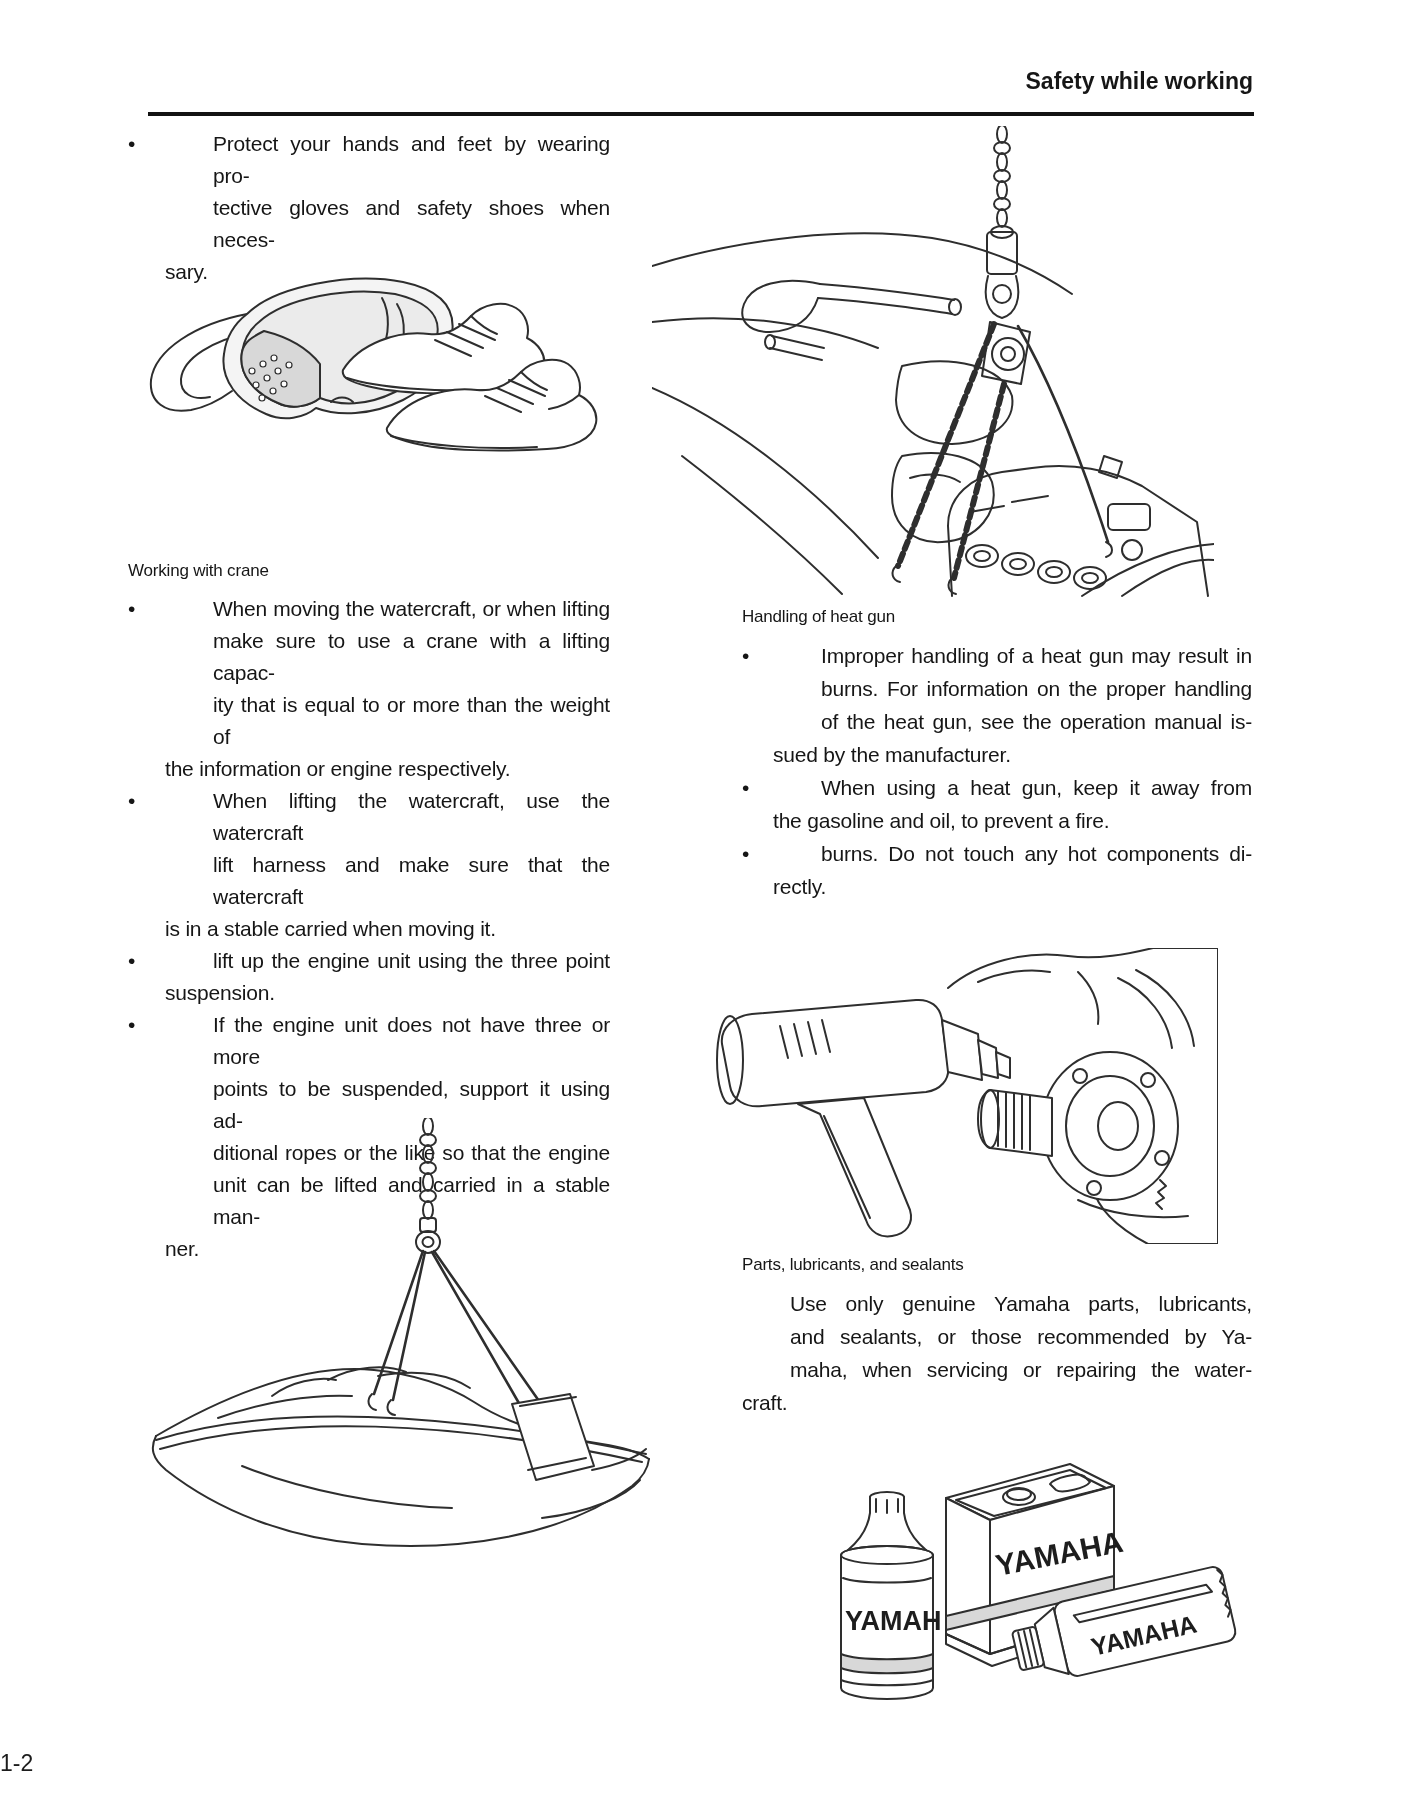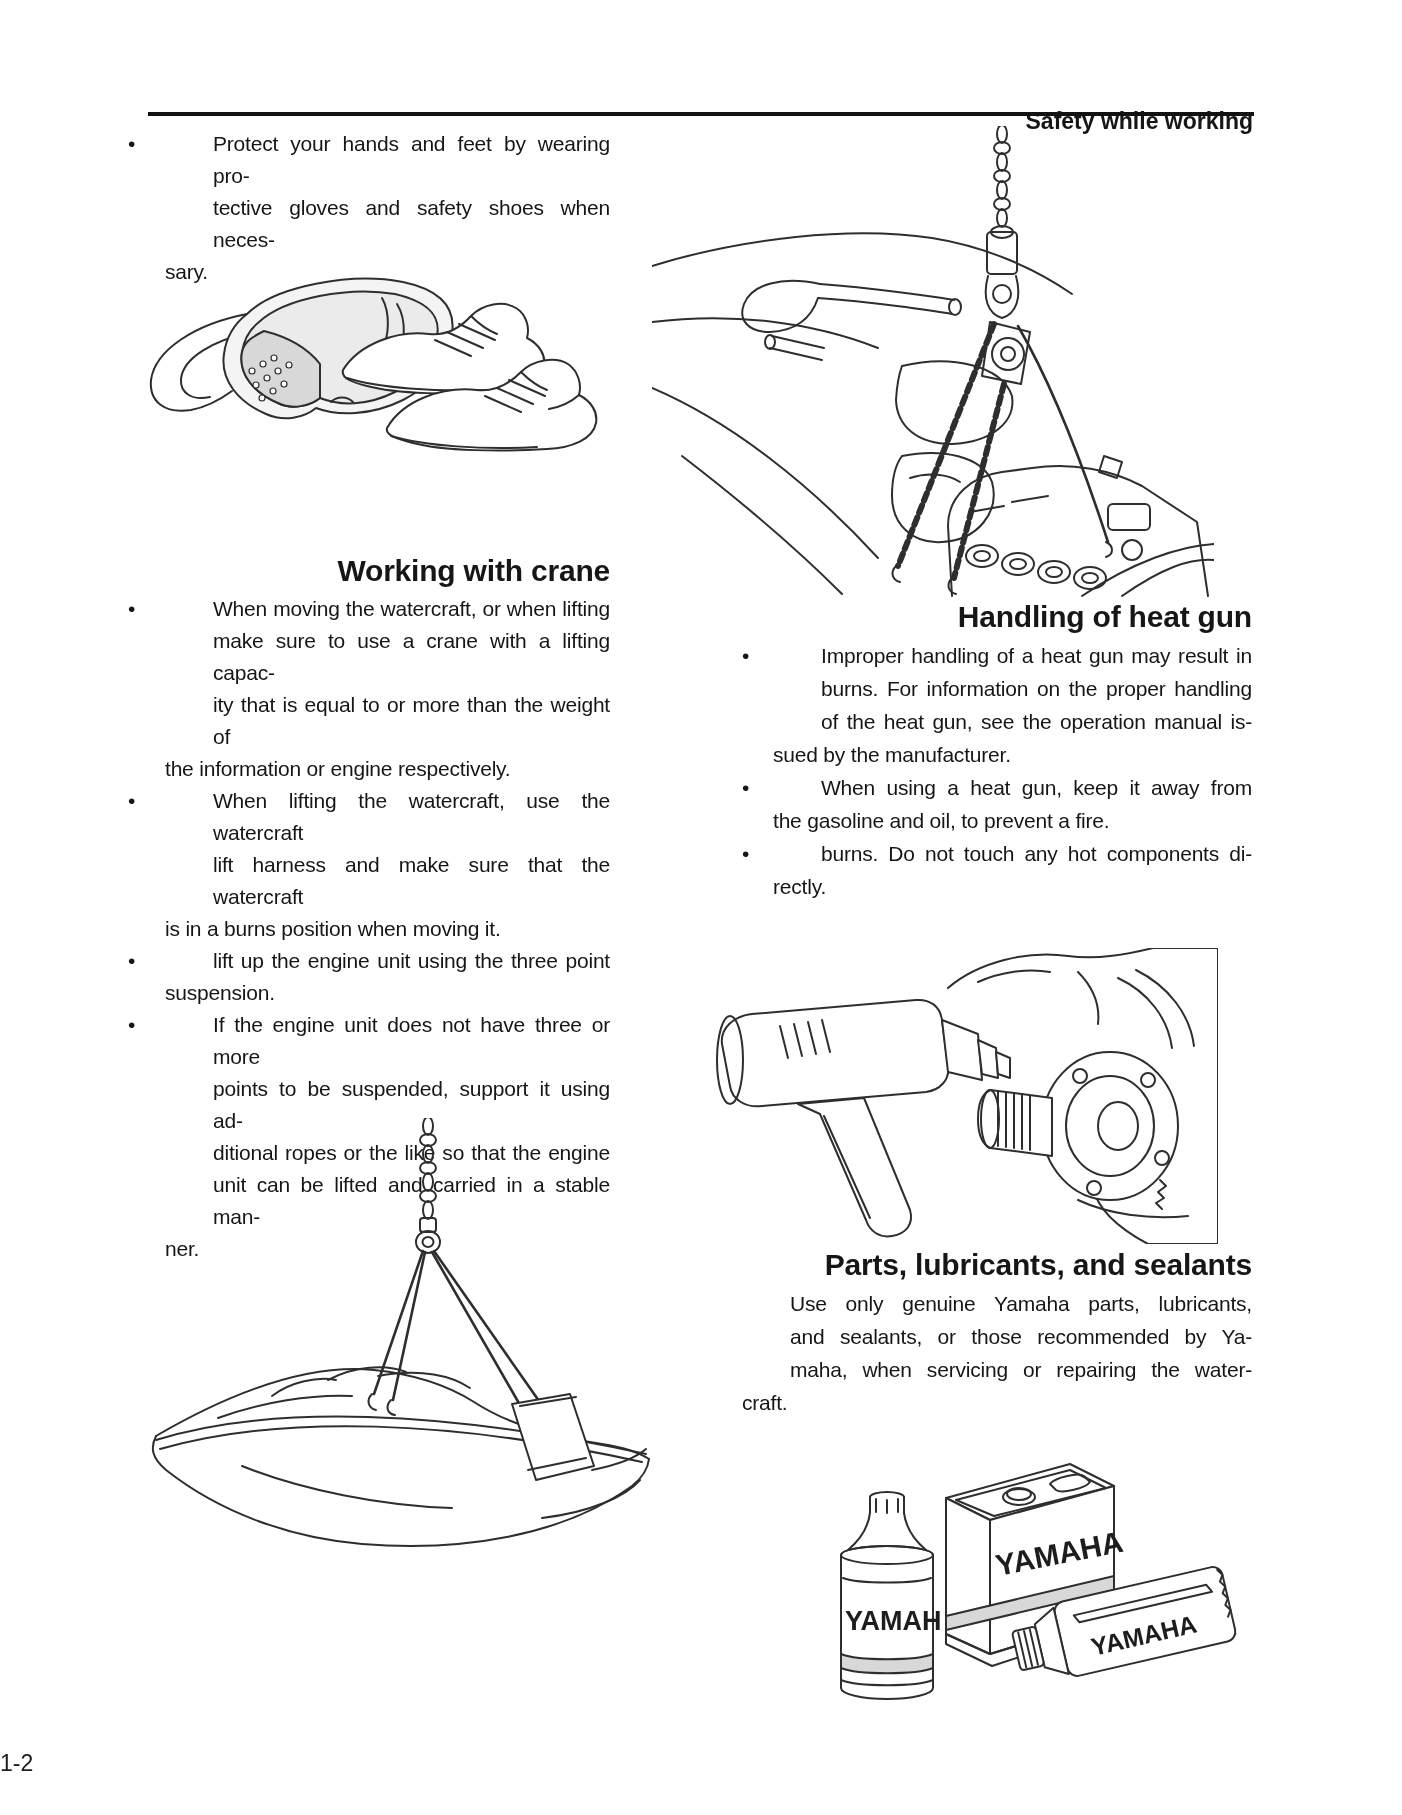--- a/index.html
+++ b/index.html
@@ -1,29 +1,29 @@
 <!DOCTYPE html>
 <html><head>
 <meta charset="utf-8">
 <style>
   html,body{margin:0;padding:0;background:#ffffff;}
   .page{
     position:relative;width:1402px;height:1815px;background:#ffffff;overflow:hidden;
     font-family:"Liberation Sans",sans-serif;color:#161616;
   }
   .header-title{
-    position:absolute;top:68px;right:149px;font-size:23px;font-weight:bold;letter-spacing:0;margin-top:40px;
+    position:absolute;top:68px;right:149px;font-size:23px;font-weight:bold;letter-spacing:0;
   }
   .header-rule{
     position:absolute;left:148px;top:112px;width:1106px;height:4px;background:#121212;
   }
   .textcol{position:absolute;font-size:21px;letter-spacing:-0.2px;}
   .leftcol{left:128px;width:482px;}
   .rightcol{left:742px;width:510px;}
-  .section-heading{font-size:30px;font-weight:bold;line-height:30px;margin:0 0 7px 0;text-align:right;}
+  .section-heading{font-size:17px;font-weight:normal;line-height:30px;margin:0 0 7px 0;}
   .bullet{display:flex;align-items:flex-start;}
   .dot{flex:none;width:37px;line-height:32px;font-size:21px;}
   .rightcol .dot{width:31px;line-height:33px;}
   .btext{flex:1;min-width:0;}
   .line{line-height:32px;}
   .rightcol .line{line-height:33px;}
   .line.j{text-align:justify;text-align-last:justify;margin-left:48px;}
   .para .line{line-height:33px;}
   .figure{position:absolute;}
   .figure svg{display:block;}
@@ -115,21 +115,21 @@
         <div class="line j">ity that is equal to or more than the weight of</div>
         <div class="line">the information or engine respectively.</div>
       </div>
     </div>
 
     <div class="bullet">
       <span class="dot">•</span>
       <div class="btext">
         <div class="line j">When lifting the watercraft, use the watercraft</div>
         <div class="line j">lift harness and make sure that the watercraft</div>
-        <div class="line">is in a burns position when moving it.</div>
+        <div class="line">is in a stable carried when moving it.</div>
       </div>
     </div>
 
     <div class="bullet">
       <span class="dot">•</span>
       <div class="btext">
         <div class="line j">lift up the engine unit using the three point</div>
         <div class="line">suspension.</div>
       </div>
     </div>

